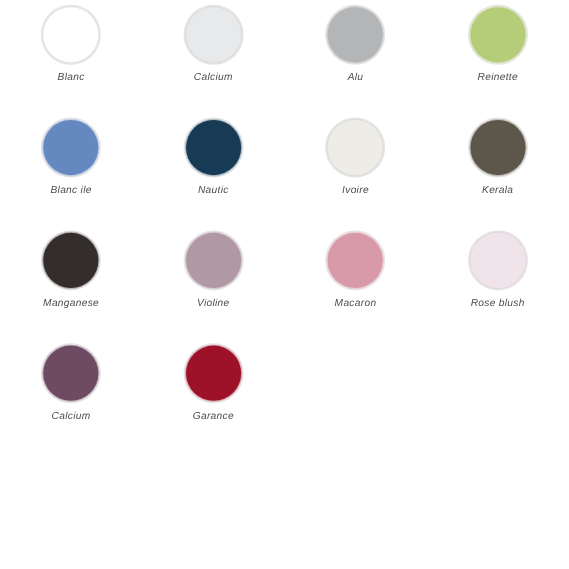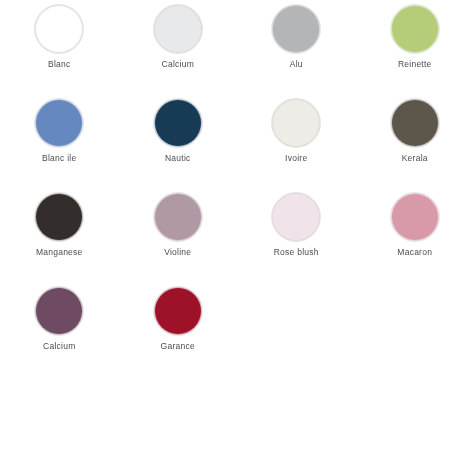--- a/index.html
+++ b/index.html
@@ -73,20 +73,21 @@
 
   .swatch-label {
     font-size: 8.5px;
     line-height: 11px;
     color: #4c4c4e;
     text-align: center;
     letter-spacing: 0.25px;
     white-space: nowrap;
     margin-top: 3px;
     font-weight: 400;
+    font-style: italic;
   }
 </style>
 </head>
 <body style="background: rgb(255, 255, 255);">
 
 <div id="swatch-palette">
   <div class="swatch-grid">
 
     <div class="swatch-cell">
       <div class="swatch-dot-wrap">
@@ -155,30 +156,30 @@
 
     <div class="swatch-cell">
       <div class="swatch-dot-wrap">
         <div class="swatch-dot" style="background: rgb(176, 152, 164); box-shadow: rgb(216, 203, 210) 0px 0px 0px 1px;"></div>
       </div>
       <div class="swatch-label">Violine</div>
     </div>
 
     <div class="swatch-cell">
       <div class="swatch-dot-wrap">
-        <div class="swatch-dot" style="background: rgb(240, 228, 234); box-shadow: rgb(228, 216, 222) 0px 0px 0px 1px;"></div>
+        <div class="swatch-dot" style="background: rgb(216, 154, 168); box-shadow: rgb(234, 208, 214) 0px 0px 0px 1px;"></div>
       </div>
-      <div class="swatch-label">Rose blush</div>
+      <div class="swatch-label">Macaron</div>
     </div>
 
     <div class="swatch-cell">
       <div class="swatch-dot-wrap">
-        <div class="swatch-dot" style="background: rgb(216, 154, 168); box-shadow: rgb(234, 208, 214) 0px 0px 0px 1px;"></div>
+        <div class="swatch-dot" style="background: rgb(240, 228, 234); box-shadow: rgb(228, 216, 222) 0px 0px 0px 1px;"></div>
       </div>
-      <div class="swatch-label">Macaron</div>
+      <div class="swatch-label">Rose blush</div>
     </div>
 
 
     <div class="swatch-cell">
       <div class="swatch-dot-wrap">
         <div class="swatch-dot" style="background: rgb(110, 74, 99); box-shadow: rgb(201, 188, 197) 0px 0px 0px 1px;"></div>
       </div>
       <div class="swatch-label">Calcium</div>
     </div>
 

